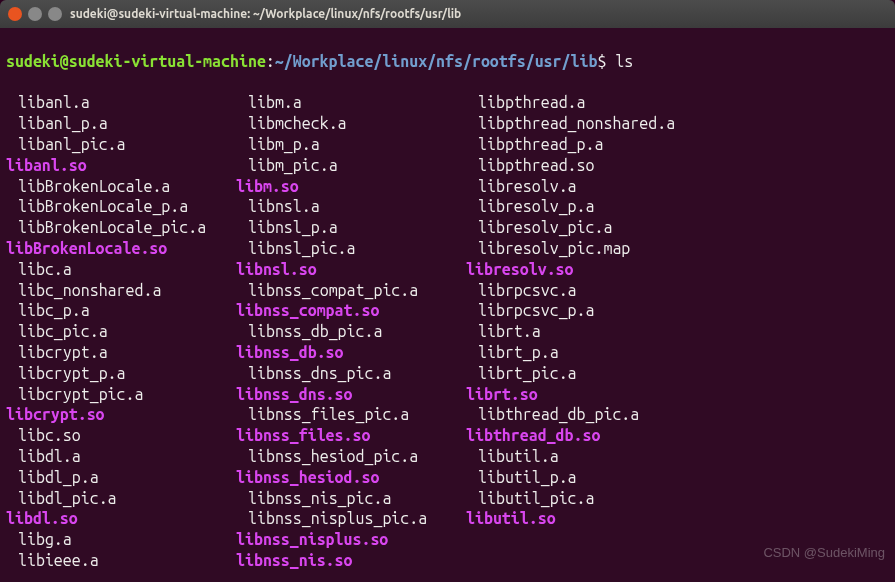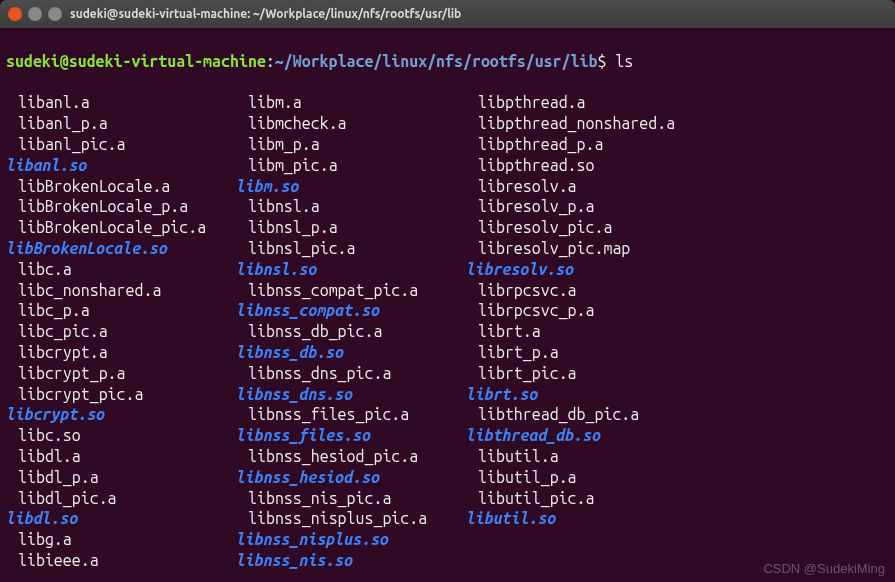--- a/index.html
+++ b/index.html
@@ -41,24 +41,24 @@
     letter-spacing: 0;
   }
   .prompt-user { color: #8ae234; font-weight: bold; }
   .prompt-path { color: #729fcf; font-weight: bold; }
   .cmd { color: #eeeeec; }
   .row { display: flex; }
   .col1 { width: 230px; }
   .col2 { width: 230px; }
   .col3 { flex: 1; }
   .f-regular { color: #eeeeec; margin-left: 12px; }
-  .f-exec    { color: #3b82f6; font-weight: bold; font-style: italic; }
+  .f-exec    { color: #d946ef; font-weight: bold; }
   .watermark {
     position: absolute;
-    bottom: 4px; right: 10px;
+    bottom: 20px; right: 10px;
     color: rgba(220,220,220,0.35);
     font-size: 13px;
     font-family: sans-serif;
     pointer-events: none;
   }
 </style>
 </head>
 <body>
 
 <div class="titlebar">

